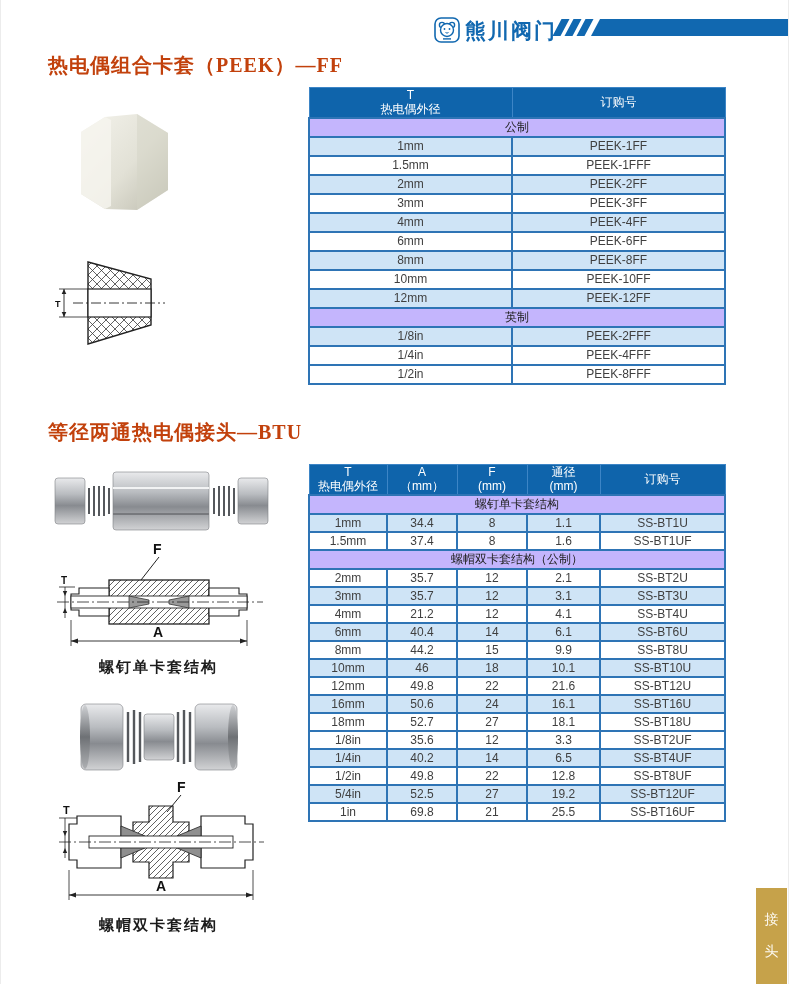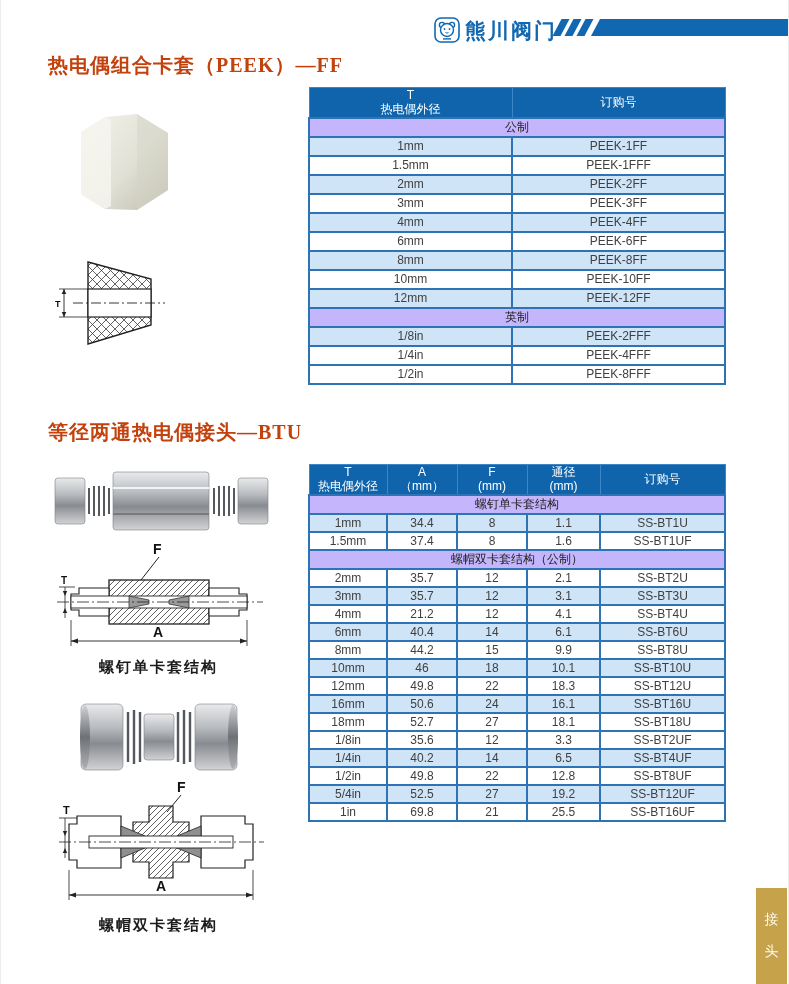--- a/index.html
+++ b/index.html
@@ -402,21 +402,21 @@
           <td>10mm</td>
           <td>46</td>
           <td>18</td>
           <td>10.1</td>
           <td>SS-BT10U</td>
         </tr>
         <tr>
           <td>12mm</td>
           <td>49.8</td>
           <td>22</td>
-          <td>18.3</td>
+          <td>21.6</td>
           <td>SS-BT12U</td>
         </tr>
         <tr class="shaded">
           <td>16mm</td>
           <td>50.6</td>
           <td>24</td>
           <td>16.1</td>
           <td>SS-BT16U</td>
         </tr>
         <tr>

